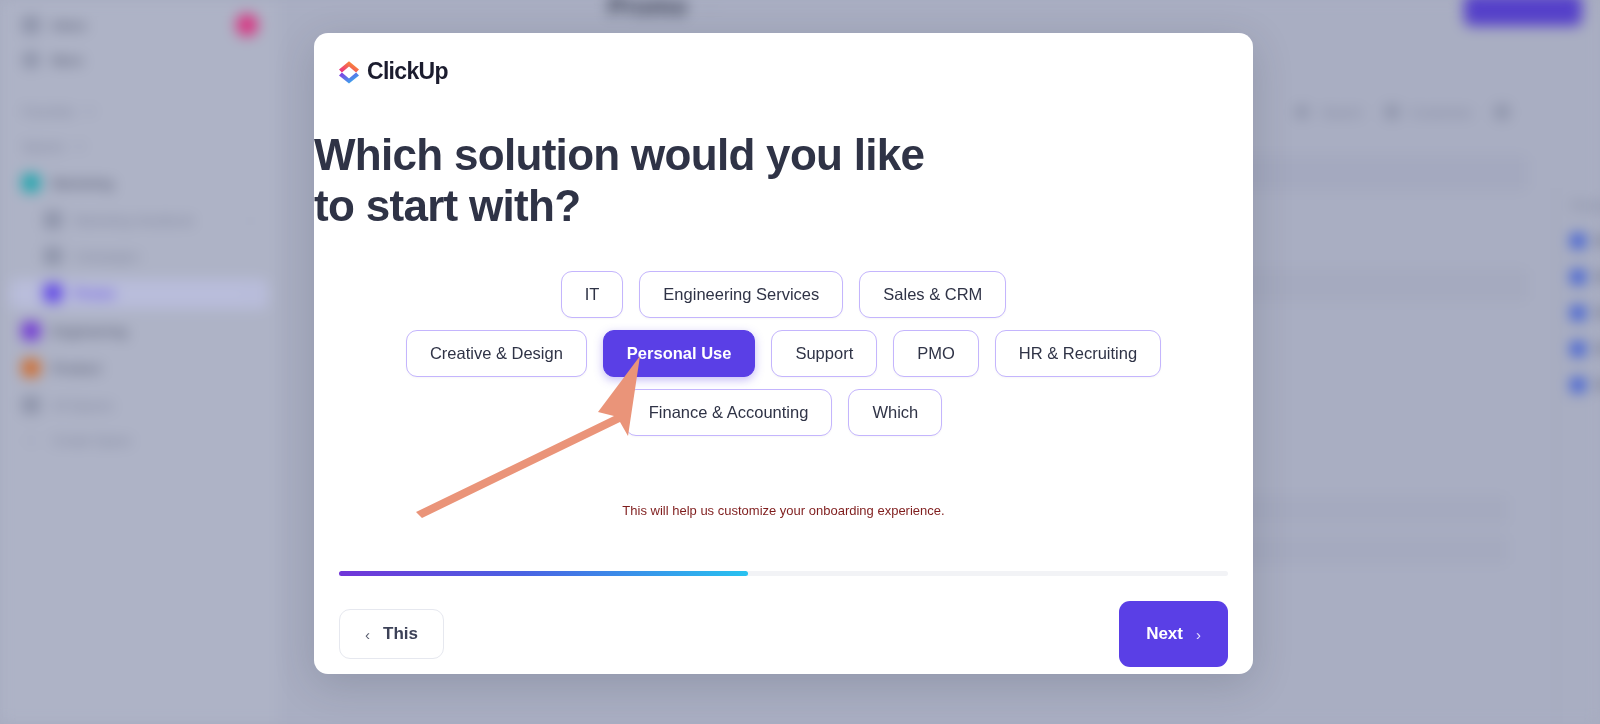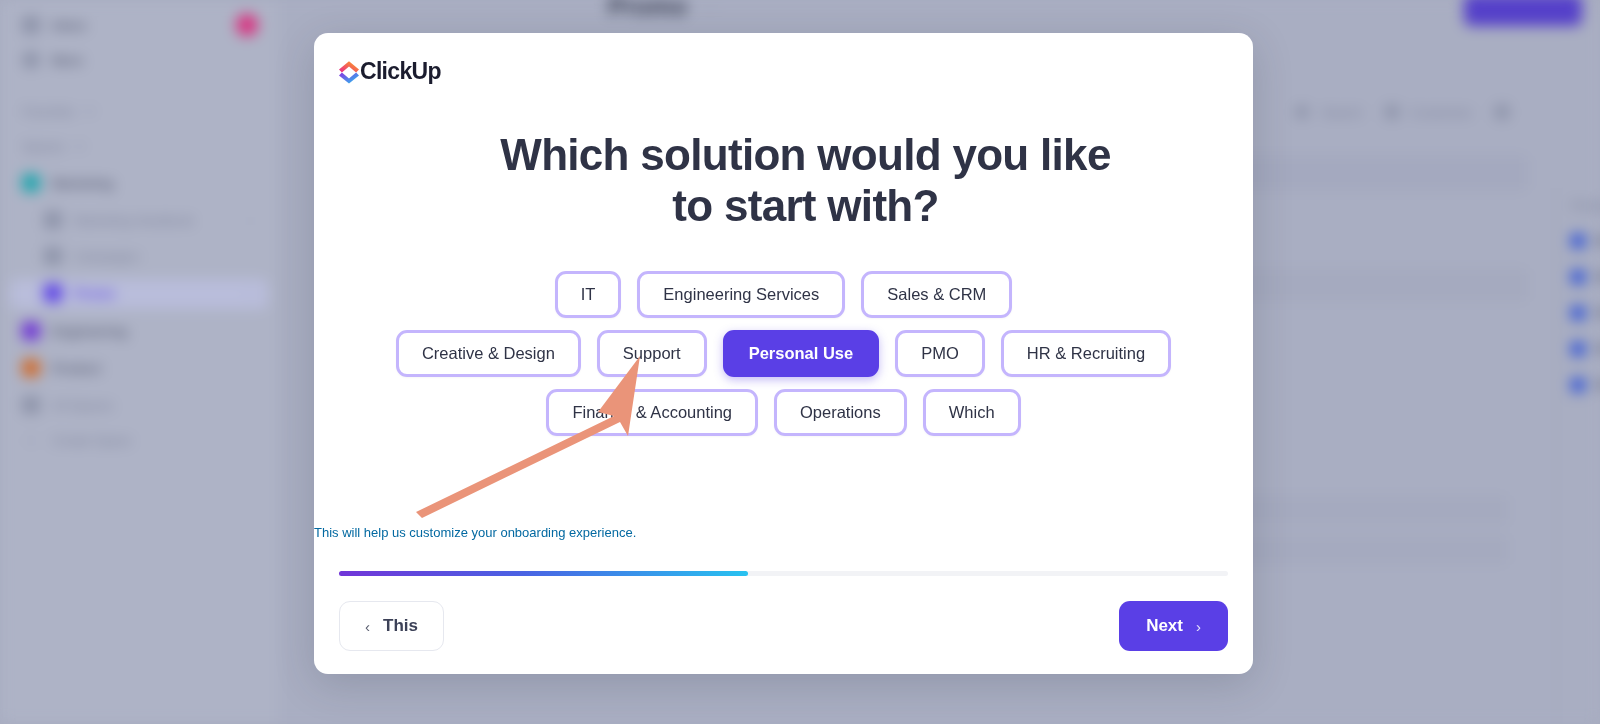--- a/index.html
+++ b/index.html
@@ -95,59 +95,60 @@
   #modal {
     position: absolute; left: 314px; top: 33px;
     width: 939px; height: 641px;
     background: #ffffff; border-radius: 14px;
     box-shadow: 0 10px 40px rgba(40,44,63,0.18);
     z-index: 10;
   }
 
   #logo {
     position: absolute; left: 24px; top: 25px;
-    display: flex; align-items: center; 
+    display: flex; align-items: center; gap: 7px;
   }
   #logo-mark { width: 22px; height: 24px; display: block; }
   #logo-word {
     font-size: 23px; font-weight: 800; color: #1b1c2e;
     letter-spacing: -0.7px;
   }
 
   #headline {
     position: absolute; left: 0; right: 0; top: 96px;
-    text-align: center;
+    text-align: left;
     font-size: 44px; line-height: 51px; font-weight: 800;
-    color: #2f3346; letter-spacing: -0.7px; padding-left: 44px;
+    color: #2f3346; letter-spacing: -0.7px;
   }
 
   #chips {
     position: absolute; left: 44px; right: 44px; top: 238px;
   }
   .chip-row {
     display: flex; justify-content: center; gap: 16px; margin-bottom: 12px;
   }
   .chip {
     height: 47px; padding: 0 23px;
     display: flex; align-items: center; justify-content: center;
-    border: 3px solid #c4b5fd; border-radius: 11px;
+    border: 1px solid #c4b5fd; border-radius: 11px;
     background: #ffffff;
     font-size: 16.5px; color: #2f3346; font-weight: 400;
     white-space: nowrap; cursor: pointer;
     box-shadow: 0 1px 2px rgba(40,44,63,0.04);
   }
   .chip.selected {
     background: #5a3fe6; border-color: #5a3fe6;
     color: #ffffff; font-weight: 700;
     box-shadow: 0 3px 10px rgba(90,63,230,0.35);
   }
 
   #helper {
-    position: absolute; left: 0; right: 0; top: 492px;
-    font-size: 13px; color: #0369a1;
+    position: absolute; left: 0; right: 0; top: 470px;
+    text-align: center;
+    font-size: 13px; color: #7f1d1d;
   }
 
   #progress-track {
     position: absolute; left: 25px; right: 25px; top: 538px;
     height: 5px; border-radius: 3px; background: #f2f3f6;
   }
   #progress-fill {
     height: 100%; border-radius: 3px;
     background: linear-gradient(90deg, #7135d8 0%, #4a63e3 45%, #28c2f0 100%);
   }
@@ -156,21 +157,21 @@
     position: absolute; left: 25px; right: 25px; top: 568px;
     display: flex; align-items: center; justify-content: space-between;
   }
   #back-btn {
     height: 50px; padding: 0 25px;
     display: flex; align-items: center; gap: 13px;
     border: 1px solid #e6e8ef; border-radius: 11px; background: #fff;
     font-size: 17px; font-weight: 700; color: #3c4157; cursor: pointer;
   }
   #next-btn {
-    height: 50px; padding: 0 27px;
+    height: 66px; padding: 0 27px;
     display: flex; align-items: center; gap: 13px;
     border: none; border-radius: 11px; background: #5a3fe6;
     font-size: 17px; font-weight: 700; color: #ffffff; cursor: pointer;
   }
   .chev { font-size: 15px; font-weight: 400; line-height: 1; opacity: .85; }
 
   
   #arrow-svg {
     position: absolute; left: 404px; top: 338px;
     width: 370px; height: 190px;
@@ -323,28 +324,27 @@
   </div>
 
   <div id="chips">
     <div class="chip-row">
       <div class="chip">IT</div>
       <div class="chip">Engineering Services</div>
       <div class="chip">Sales &amp; CRM</div>
     </div>
     <div class="chip-row">
       <div class="chip">Creative &amp; Design</div>
+      <div class="chip selected">Personal Use</div>
       <div class="chip">Support</div>
-      <div class="chip selected">Personal Use</div>
       <div class="chip">PMO</div>
       <div class="chip">HR &amp; Recruiting</div>
     </div>
     <div class="chip-row">
       <div class="chip">Finance &amp; Accounting</div>
-      <div class="chip">Operations</div>
       <div class="chip">Which</div>
     </div>
   </div>
 
   <div id="helper">This will help us customize your onboarding experience.</div>
 
   <div id="progress-track">
     <div id="progress-fill" style="width: 46%;"></div>
   </div>
 

